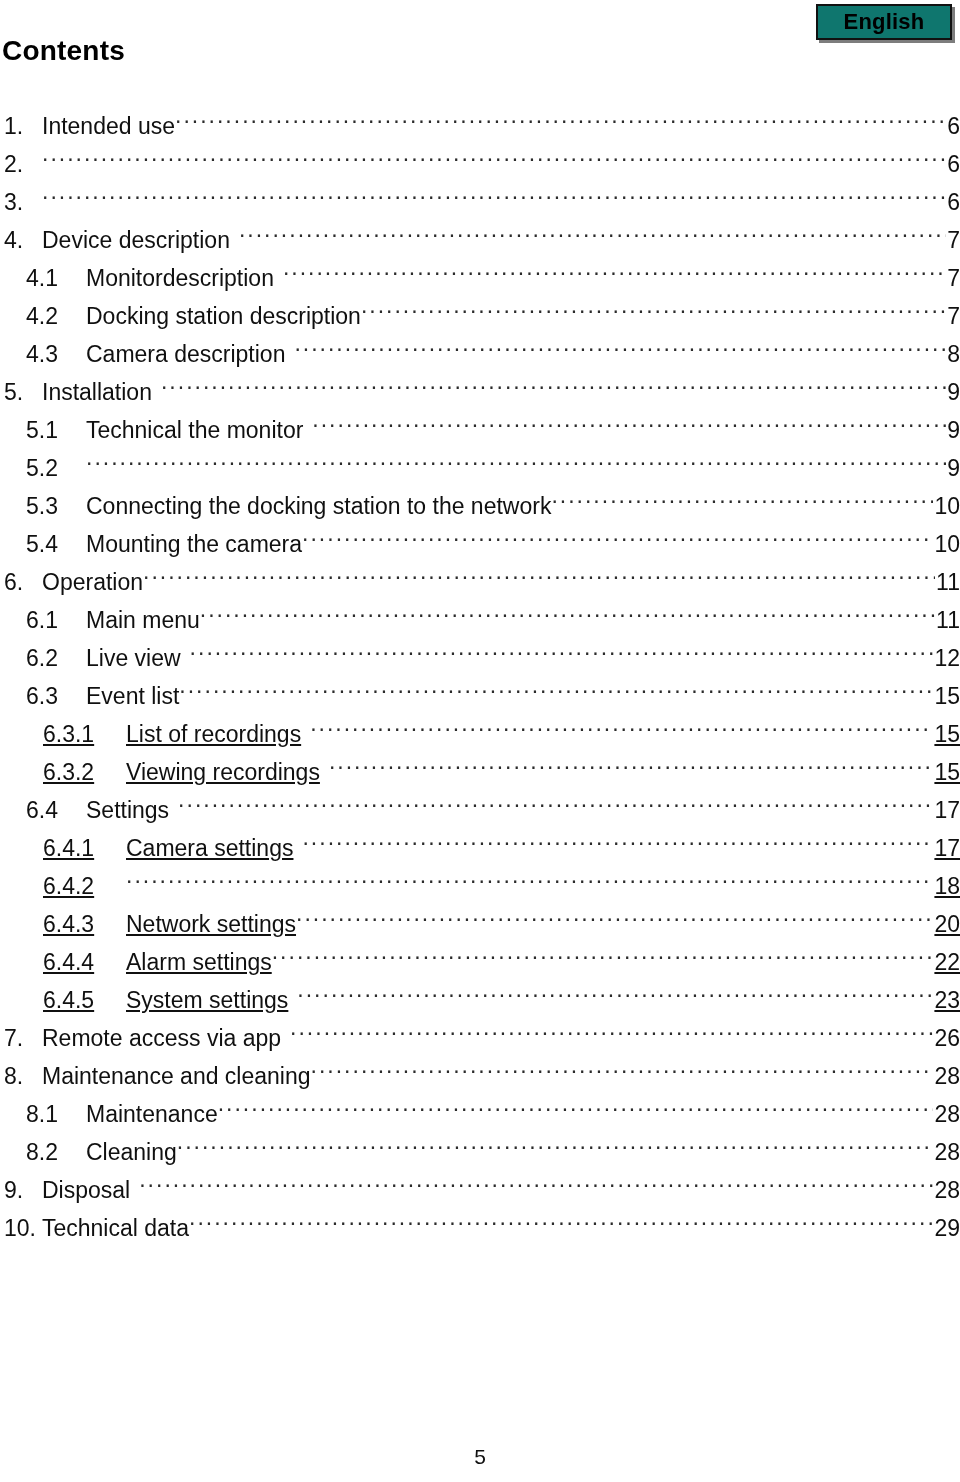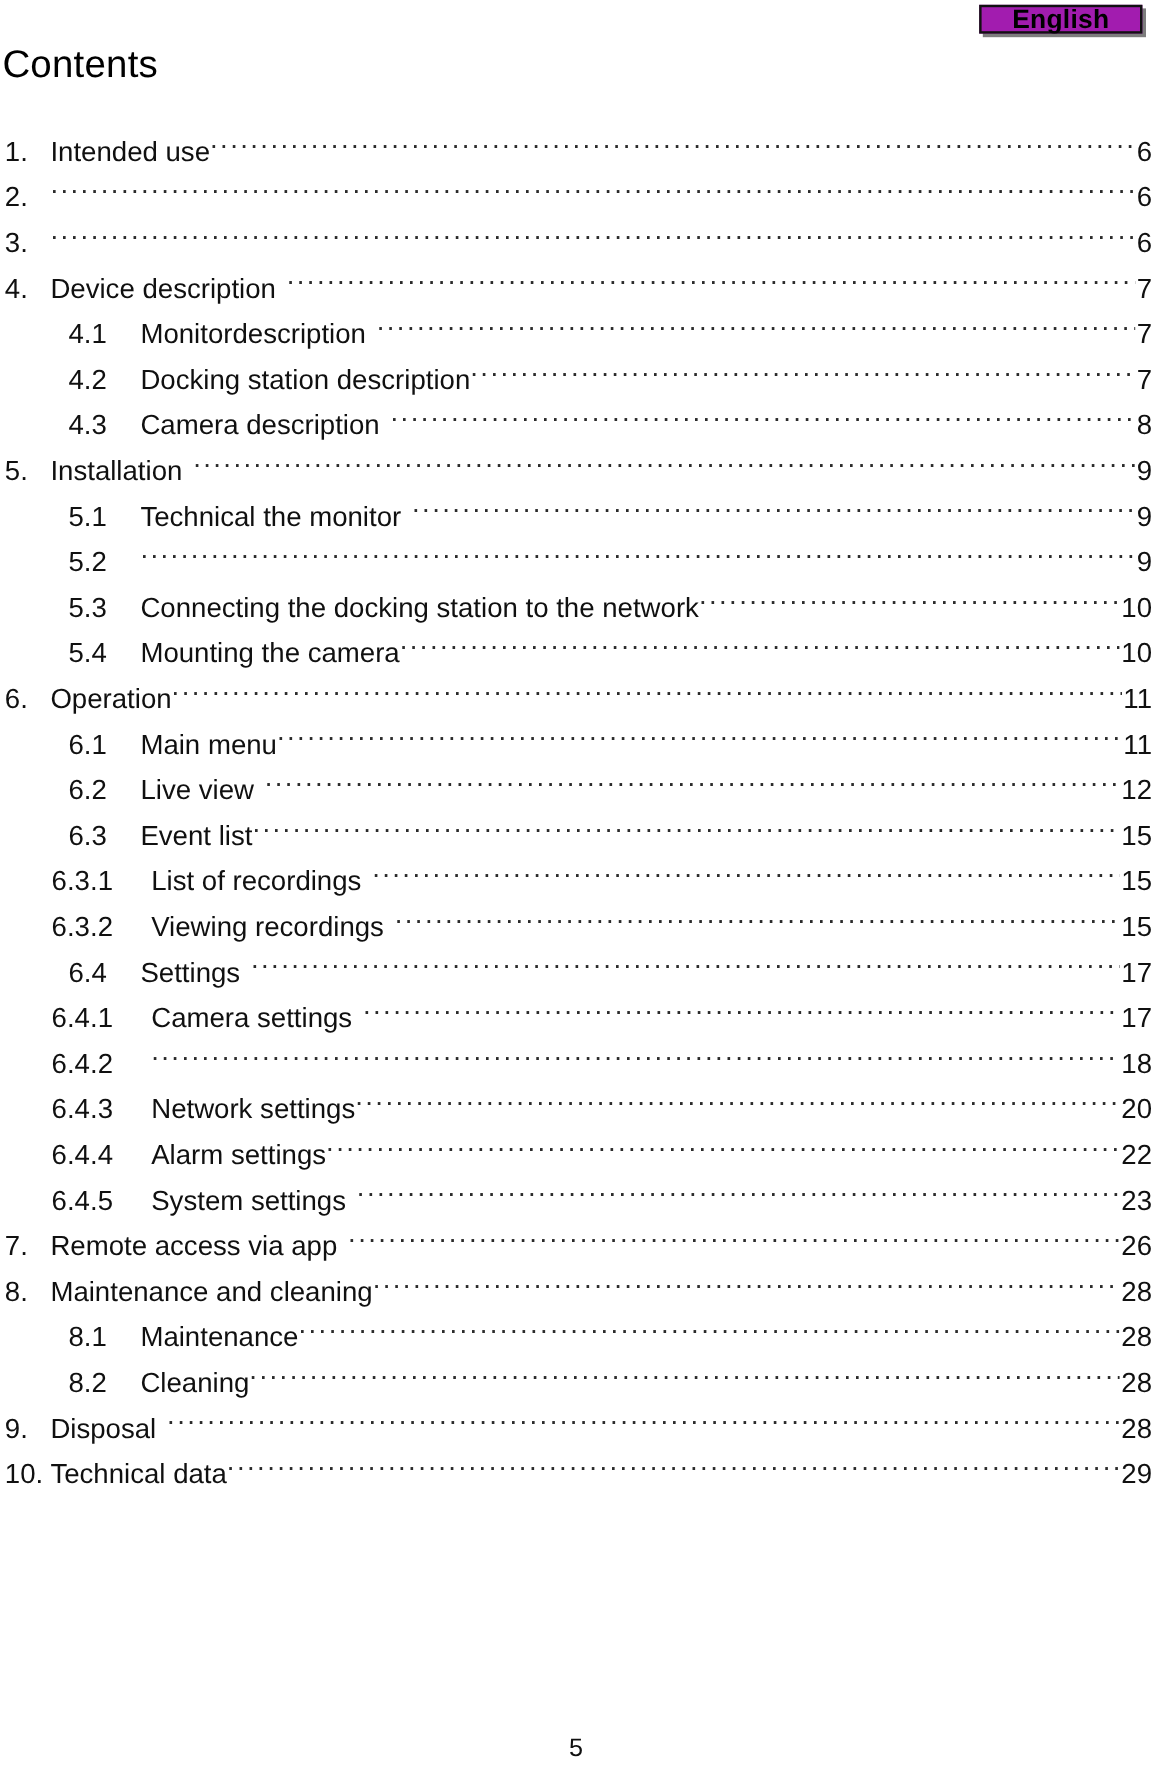--- a/index.html
+++ b/index.html
@@ -23,43 +23,43 @@
     box-sizing: border-box;
     overflow: hidden;
   }
 
   
   .lang-badge {
     position: absolute;
     top: 4px;
     left: 816px;
     width: 136px;
-    height: 24px;
-    background: #a21caf;
+    height: 36px;
+    background: #0f766e;
     border: 2px solid #111111;
     box-shadow: 3px 3px 0 #7d7d7d;
     display: flex;
     align-items: center;
     justify-content: center;
     box-sizing: border-box;
   }
   .lang-badge span {
     font-size: 22px;
     font-weight: bold;
     letter-spacing: 0.2px;
     line-height: 1;
   }
 
   
   .contents-title {
     position: absolute;
     top: 36px;
     left: 2px;
-    font-size: 32px;
-    font-weight: normal;
+    font-size: 28px;
+    font-weight: bold;
     letter-spacing: 0.2px;
     line-height: 1.1;
   }
 
   
   .toc {
     position: absolute;
     top: 96px;
     left: 0;
     width: 960px;
@@ -108,24 +108,24 @@
     padding-left: 1px;
   }
 
   
   .lvl1 { padding-left: 4px; }
   .lvl1 .toc-num   { width: 38px; }
   .lvl1 .toc-label { padding-right: 0px; }
 
   
   .lvl2 { padding-left: 26px; }
-  .lvl2 .toc-num   { width: 60px; margin-left: 31px; }
-
-  
-  .lvl3 { padding-left: 43px; }
+  .lvl2 .toc-num   { width: 60px; }
+
+  
+  .lvl3 { padding-left: 43px; text-decoration: underline; }
   .lvl3 .toc-num   { width: 83px; }
 
   
   .gap .toc-label { padding-right: 9px; }
 
   
   .page-footer {
     position: absolute;
     left: 0;
     top: 1446px;

